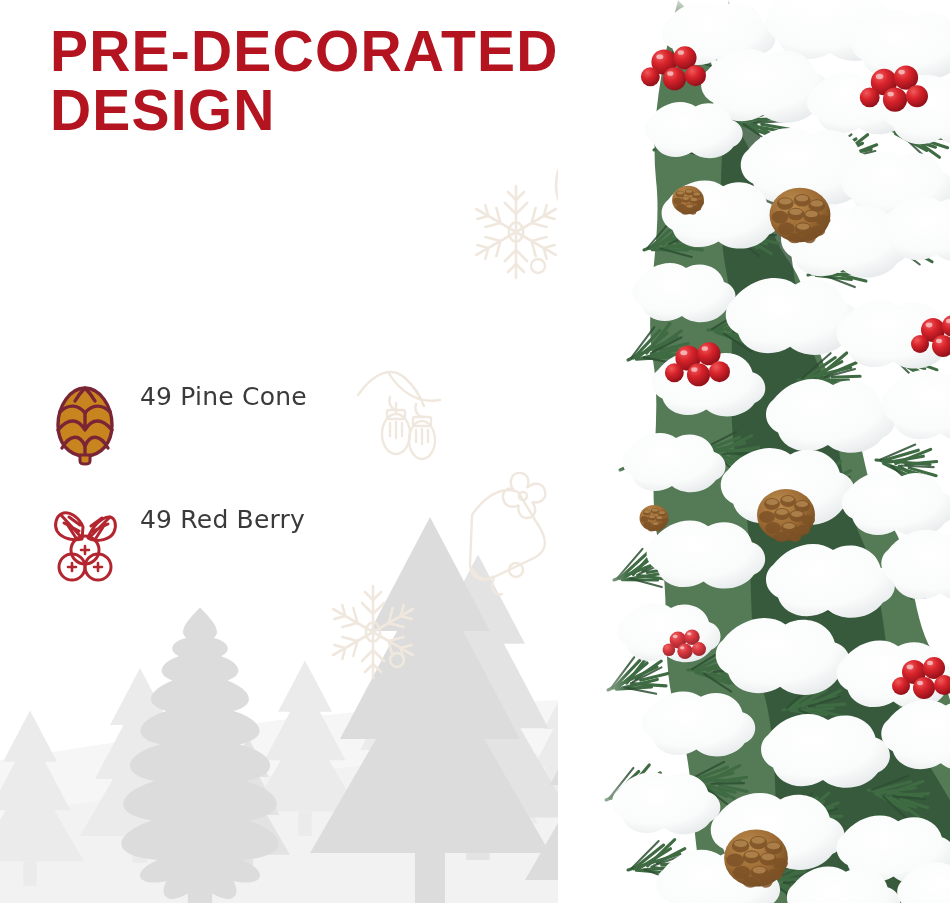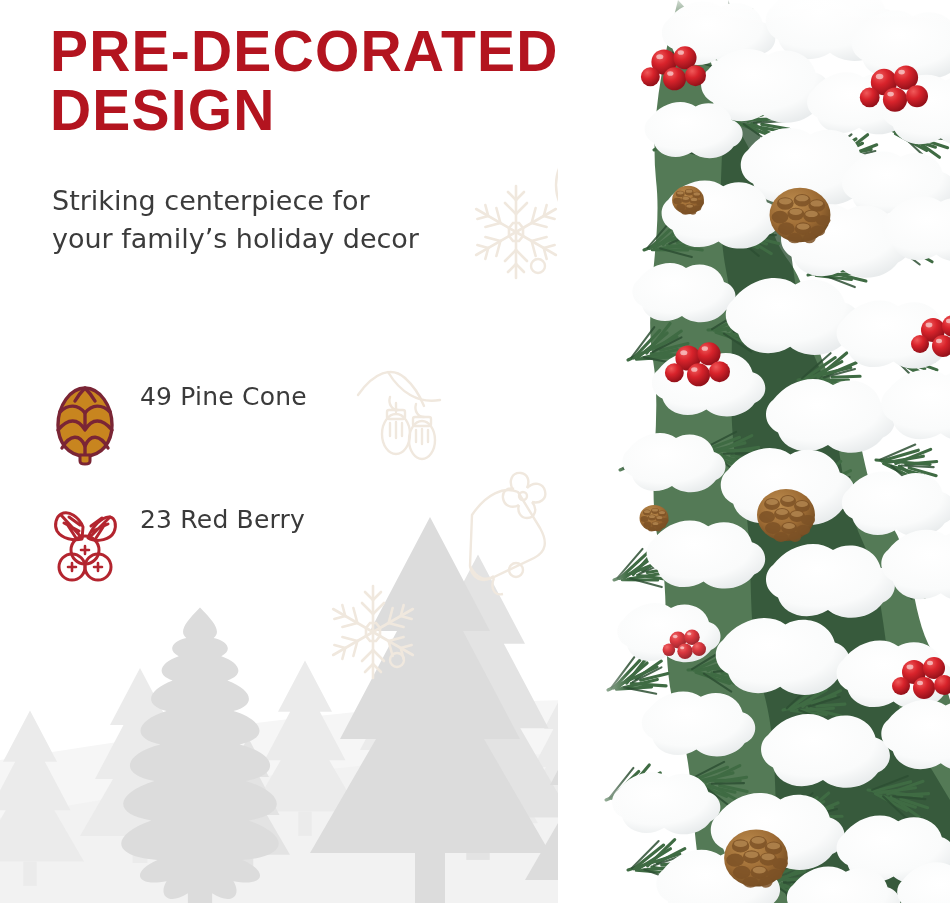--- a/index.html
+++ b/index.html
@@ -223,22 +223,20 @@
 
     <g transform="translate(373,632)">
       <use href="#snowflake-glyph"></use>
     </g>
     <circle cx="397" cy="660" r="7" fill="none" stroke="#f0e8de" stroke-width="2.4"></circle>
   </svg>
 
   <div id="headline">Pre-Decorated
 Design</div>
 
-  <div id="subtitle">Striking centerpiece for
-your family’s holiday decor</div>
 
   <div class="feature-row" id="feature-row-0">
     <svg class="feature-icon" viewBox="0 0 66 84" aria-hidden="true">
       <g stroke="#7a2535" stroke-width="3.4" stroke-linejoin="round" stroke-linecap="round">
         <path d="M33,74 C16,74 6,60 6,43 C6,24 18,6 33,6 C48,6 60,24 60,43 C60,60 50,74 33,74 Z" fill="#c8851f"></path>
         <path d="M8,30 C16,22 26,22 33,31 C40,22 50,22 58,30" fill="none"></path>
         <path d="M6,48 C16,36 26,36 33,48 C40,36 50,36 60,48" fill="none"></path>
         <path d="M10,66 C18,52 28,52 33,64 C38,52 48,52 56,66" fill="none"></path>
         <path d="M23,19 C27,12 30,9 33,6 C36,9 39,12 43,19" fill="none"></path>
         <path d="M33,31 L33,46" fill="none"></path>
@@ -261,21 +259,21 @@
 
         <circle cx="33" cy="45" r="14"></circle>
         <circle cx="20" cy="62" r="13"></circle>
         <circle cx="46" cy="62" r="13"></circle>
 
         <path d="M33,41 L33,49 M29,45 L37,45" stroke-width="2.6"></path>
         <path d="M20,58 L20,66 M16,62 L24,62" stroke-width="2.6"></path>
         <path d="M46,58 L46,66 M42,62 L50,62" stroke-width="2.6"></path>
       </g>
     </svg>
-    <span class="feature-label">23 Red Berry</span>
+    <span class="feature-label">49 Red Berry</span>
   </div>
 
   <div id="product-photo">
     <svg class="tree-canvas" viewBox="0 0 392 903" preserveAspectRatio="xMidYMid slice" aria-hidden="true">
       <defs>
         <radialGradient id="snowClump" cx="40%" cy="35%" r="70%">
           <stop offset="0%" stop-color="#ffffff"></stop>
           <stop offset="70%" stop-color="#fafbfb"></stop>
           <stop offset="100%" stop-color="#e9eced"></stop>
         </radialGradient>

